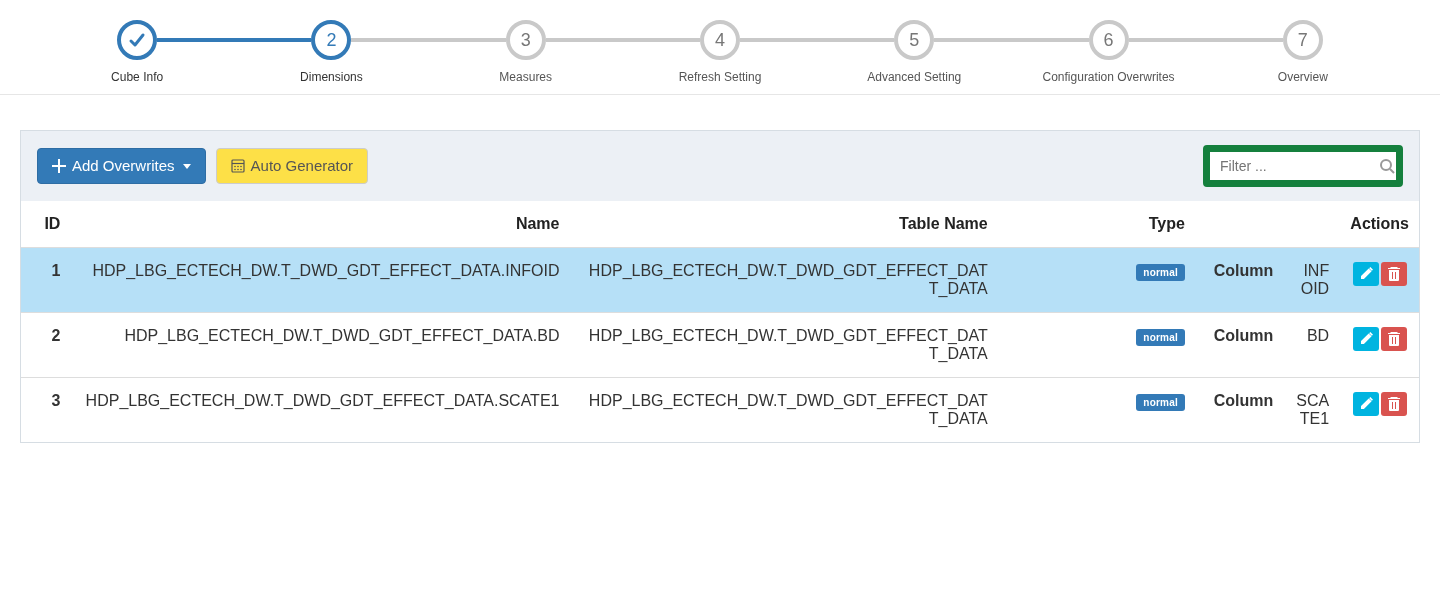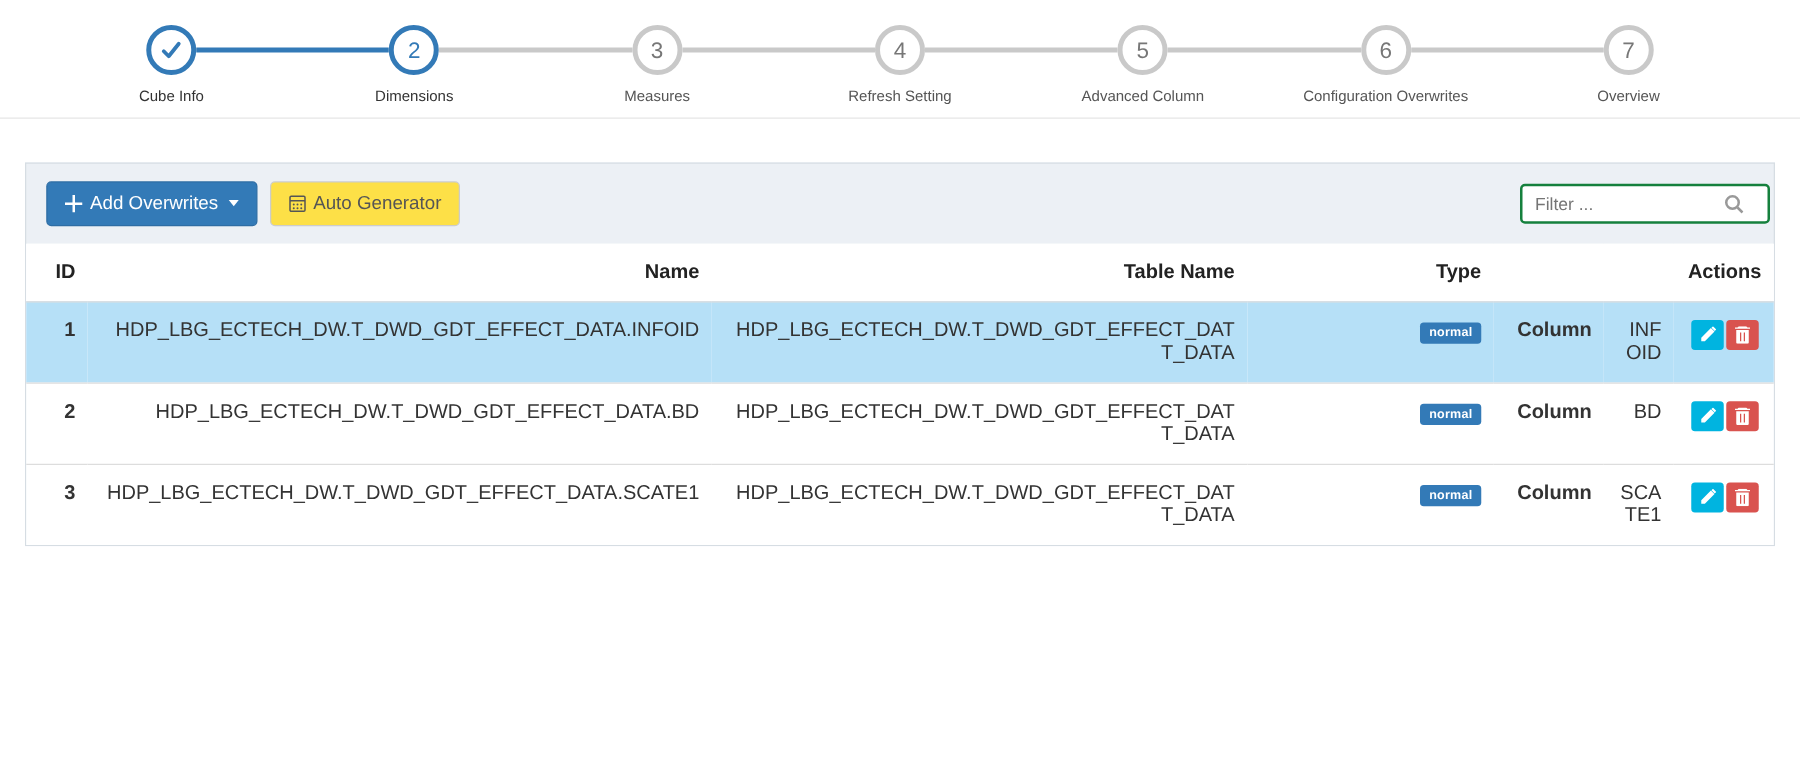--- a/index.html
+++ b/index.html
@@ -122,25 +122,24 @@
     margin-left: 2px;
   }
   .spacer { flex: 1; }
   .filter-wrap {
     position: relative;
     width: 200px;
   }
   .filter-wrap input {
     width: 100%;
     padding: 6px 30px 6px 10px;
-    border: 2px solid #15803d;
+    border: 7px solid #15803d;
     border-radius: 4px;
     font-size: 14px;
     color: #000000;
-    margin-left: 13px;
   }
   .filter-wrap .search-icon {
     position: absolute;
     right: 8px;
     top: 50%;
     transform: translateY(-50%);
     color: #999;
     pointer-events: none;
   }
 
@@ -225,21 +224,21 @@
         <div class="label">Measures</div>
         <div class="line"></div>
       </div>
       <div class="step todo">
         <div class="circle">4</div>
         <div class="label">Refresh Setting</div>
         <div class="line"></div>
       </div>
       <div class="step todo">
         <div class="circle">5</div>
-        <div class="label">Advanced Column</div>
+        <div class="label">Advanced Setting</div>
         <div class="line"></div>
       </div>
       <div class="step todo">
         <div class="circle">6</div>
         <div class="label">Configuration Overwrites</div>
         <div class="line"></div>
       </div>
       <div class="step todo">
         <div class="circle">7</div>
         <div class="label">Overview</div>

